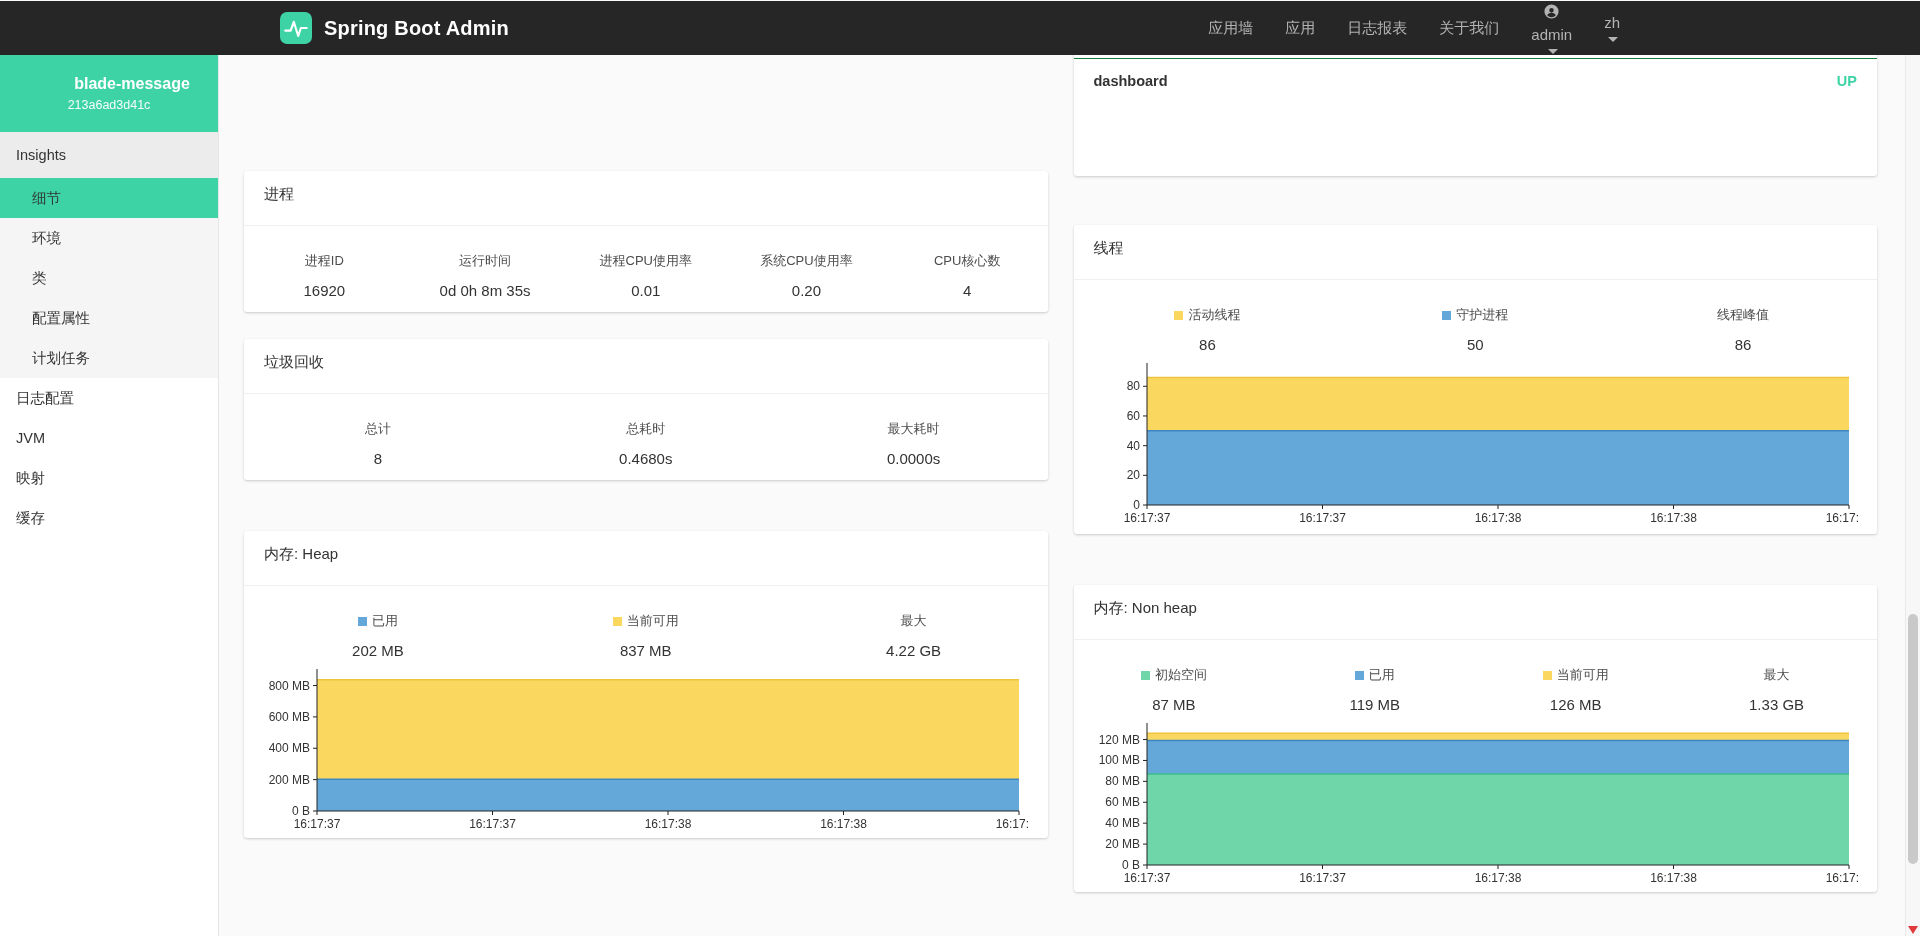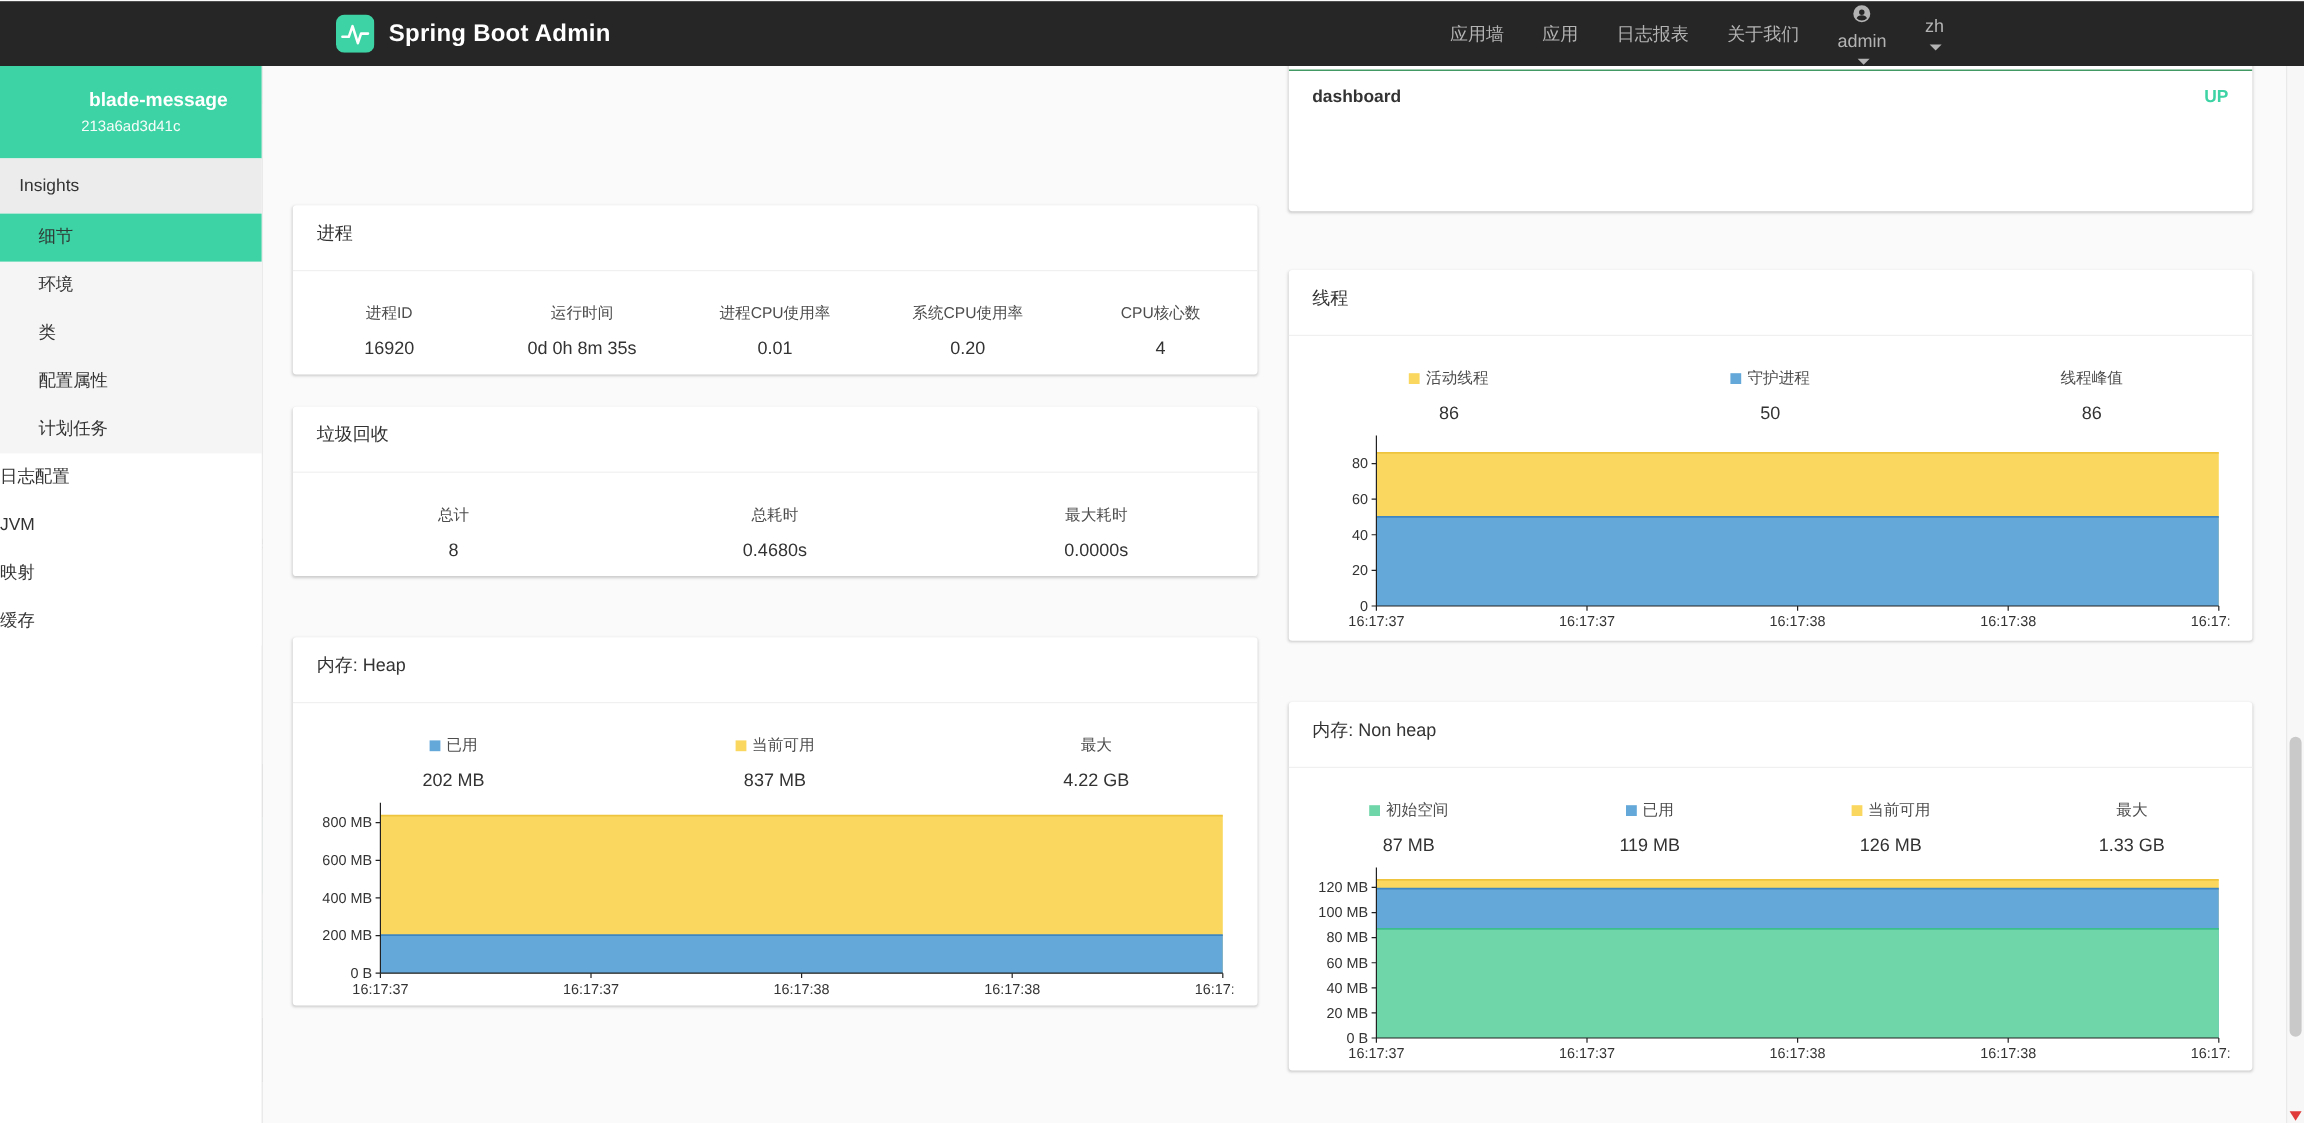--- a/index.html
+++ b/index.html
@@ -35,21 +35,21 @@
     height:78px; background:#3ed3a4; color:#fff;
     display:flex; flex-direction:column; align-items:center; justify-content:center; gap:5px;
   }
   .app-name { font-size:16px; font-weight:bold;margin-left:46px; }
   .instance-id { font-size:12.5px; opacity:.95; }
   .side-section { background:#ececec; height:46px; line-height:46px; padding-left:16px; font-size:14.5px; color:#333; }
   .side-sub { background:#f5f5f5; }
   .side-item { height:40px; line-height:40px; font-size:14.5px; color:#333; cursor:pointer; }
   .side-sub .side-item { padding-left:32px; }
   .side-item.active { background:#3ed3a4; color:#2f3a36; }
-  .side-root .side-item { background:#fff; }
+  .side-root .side-item { padding-left:16px; background:#fff; }
 
   
   .main {
     position:fixed; top:54px; left:219px; right:15px; bottom:0;
     overflow:hidden; padding:0 28px 0 25px; background:#fafafa;
   }
   .columns { display:flex; gap:26px; }
   .col { flex:1; min-width:0; display:flex; flex-direction:column; }
 
   .card {

